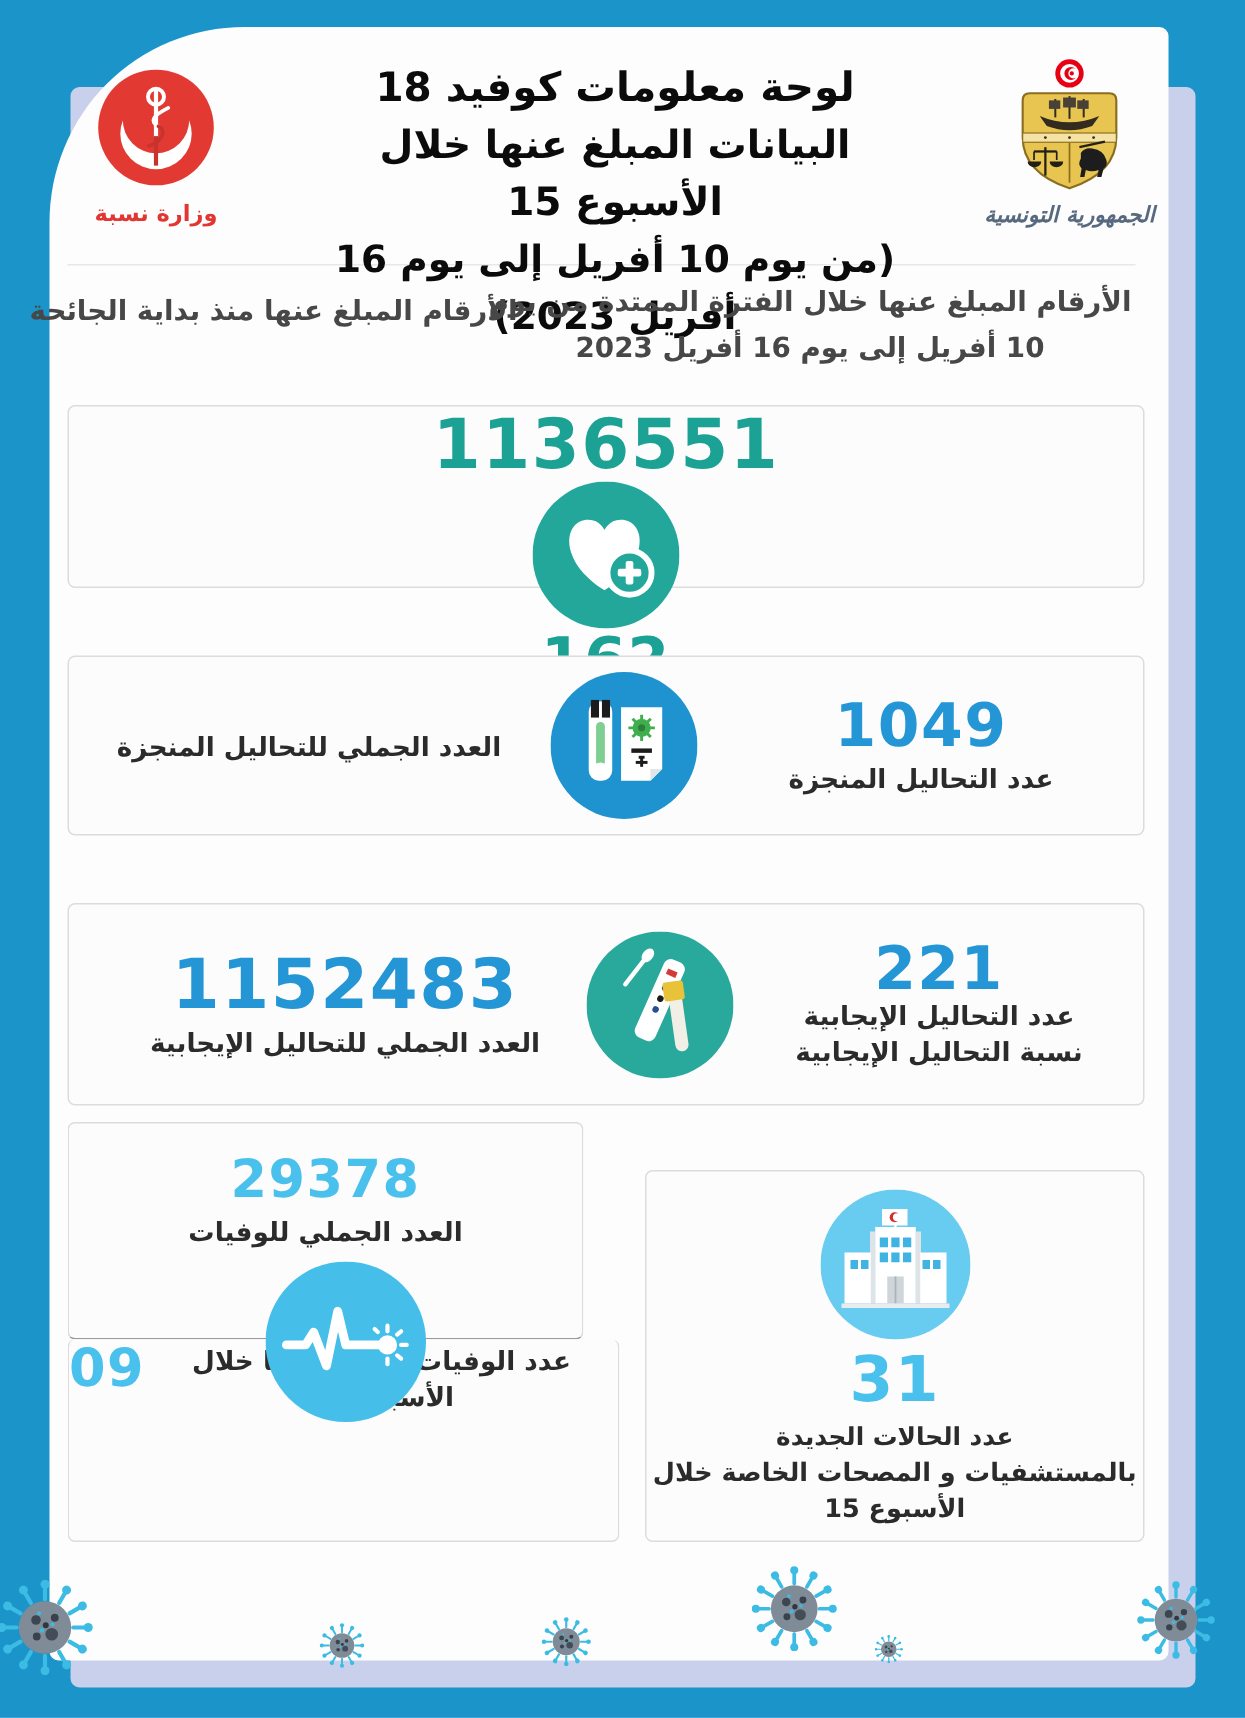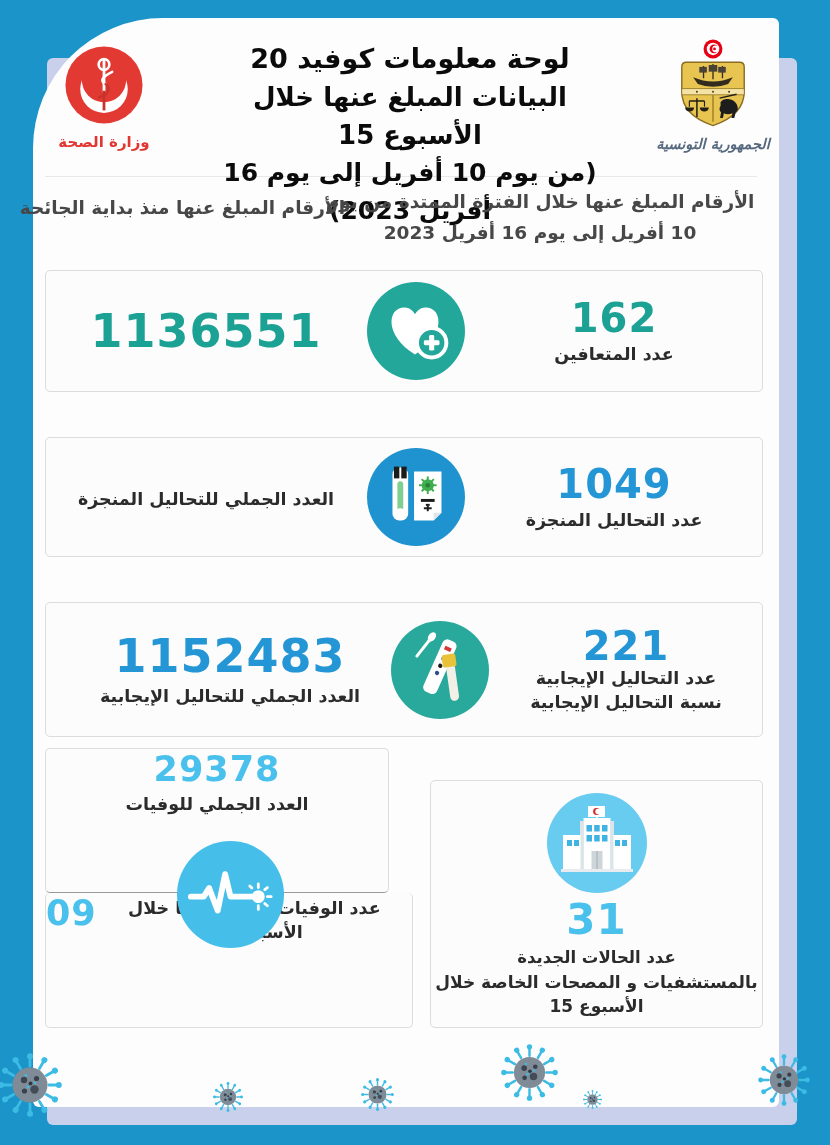--- a/index.html
+++ b/index.html
@@ -19,41 +19,41 @@
   .title-l2 { font-size:26px; line-height:38px; }
   .title-l3 { font-size:25px; line-height:38px; }
 
   .emblem-block { position:absolute; left:643px; top:36px; width:140px; text-align:center; z-index:4; }
   .republic-label { margin-top:2px; color:#57697e; font-weight:bold; font-size:14.5px; direction:rtl; white-space:nowrap;font-style:italic; }
 
   .weekly-header { position:absolute; left:320px; top:186px; width:440px; text-align:center; direction:rtl; color:#474747; font-weight:bold; font-size:18.5px; line-height:31px; z-index:4; }
   .cumulative-header { position:absolute; left:45px; top:197px; width:300px; text-align:center; direction:rtl; color:#474747; font-weight:bold; font-size:18.5px; white-space:nowrap; z-index:4; }
 
   .stat-card { position:absolute; left:45px; width:718px; background:#fcfcfd; border:1px solid #dcdcdc; border-radius:5px; display:flex; align-items:center; z-index:3; }
-  #card-recovered { top:270px; height:122px; }
+  #card-recovered { top:270px; height:122px;flex-direction:column; }
   #card-tests     { top:437px; height:120px; }
   #card-positive  { top:602px; height:135px;padding-left:24px; }
 
   .zone-total  { width:320px; text-align:center; }
   .zone-icon   { width:100px; display:flex; justify-content:center; align-items:center; }
   .zone-weekly { flex:1; text-align:center; }
 
   .num { font-weight:bold; letter-spacing:1px; }
   .num-total  { font-size:46px; line-height:50px; }
   .num-weekly { font-size:40px; line-height:42px; }
   .teal  { color:#1ca195; }
   .blue  { color:#2496d6; }
   .lblue { color:#4ac1ec; }
   .stat-label { font-size:17.5px; font-weight:bold; color:#2b2b2b; direction:rtl; margin-top:3px; line-height:24px; }
   .rate-num { font-size:26px; font-weight:bold; color:#2496d6; line-height:30px; margin-top:2px; }
 
   .icon-circle { width:98px; height:98px; display:block; }
 
   .small-card { position:absolute; background:#fcfcfd; border:1px solid #dcdcdc; border-radius:5px; text-align:center; z-index:3; }
-  #card-deaths-total { left:45px; top:748px; width:344px; height:145px; border-bottom-color:#9a9a9a; }
+  #card-deaths-total { left:45px; top:748px; width:344px; height:145px; border-bottom-color:#9a9a9a; padding-top:18px; }
   #card-deaths-week  { left:45px; top:893px; width:368px; height:135px; border-top:none; display:flex; flex-direction:row; justify-content:flex-end; padding-bottom:16px; }
   #card-hospital     { left:430px; top:780px; width:333px; height:248px; padding-top:12px; }
 
   .num-mid { font-size:35px; font-weight:bold; line-height:40px; letter-spacing:1px; }
   .num-big31 { font-size:42px; font-weight:bold; line-height:46px; letter-spacing:1px; }
 
   .ekg-badge { position:absolute; left:177px; top:841px; width:107px; height:107px; z-index:5; }
   .hospital-badge { width:100px; height:100px; display:inline-block; }
 
   .virus { position:absolute; z-index:6; }
@@ -109,25 +109,25 @@
     <svg class="logo-svg" width="82" height="82" viewBox="0 0 100 100">
       <circle cx="50" cy="50" r="47" fill="#e23a33"></circle>
       <circle cx="50" cy="55" r="29" fill="#ffffff"></circle>
       <circle cx="50" cy="44" r="27" fill="#e23a33"></circle>
       <rect x="48.3" y="18" width="3.4" height="42" rx="1.7" fill="#ffffff"></rect>
       <rect x="48.3" y="57" width="3.4" height="24" fill="#c8332d"></rect>
       <circle cx="50" cy="25" r="6.5" fill="none" stroke="#ffffff" stroke-width="3.2"></circle>
       <path d="M60 34 C48 40 44 45 52 49" fill="none" stroke="#ffffff" stroke-width="3" stroke-linecap="round"></path>
       <path d="M52 49 C60 53 53 63 44 65" fill="none" stroke="#c8332d" stroke-width="3" stroke-linecap="round"></path>
     </svg>
-    <div class="ministry-label">وزارة الصحة</div>
+    <div class="ministry-label">وزارة نسبة</div>
   </div>
 
   <div class="title-block">
-    <div class="title-l1">لوحة معلومات كوفيد 20</div>
+    <div class="title-l1">لوحة معلومات كوفيد 18</div>
     <div class="title-l2">البيانات المبلغ عنها خلال الأسبوع 15</div>
     <div class="title-l3">(من يوم 10 أفريل إلى يوم 16 أفريل 2023)</div>
   </div>
 
   <div class="emblem-block">
     <svg width="70" height="94" viewBox="0 0 74 96">
       <circle cx="37" cy="12" r="10" fill="#e70013"></circle>
       <circle cx="37" cy="12" r="6.6" fill="#ffffff"></circle>
       <circle cx="38" cy="12" r="4.6" fill="#e70013"></circle>
       <circle cx="39.8" cy="12" r="3.6" fill="#ffffff"></circle>

